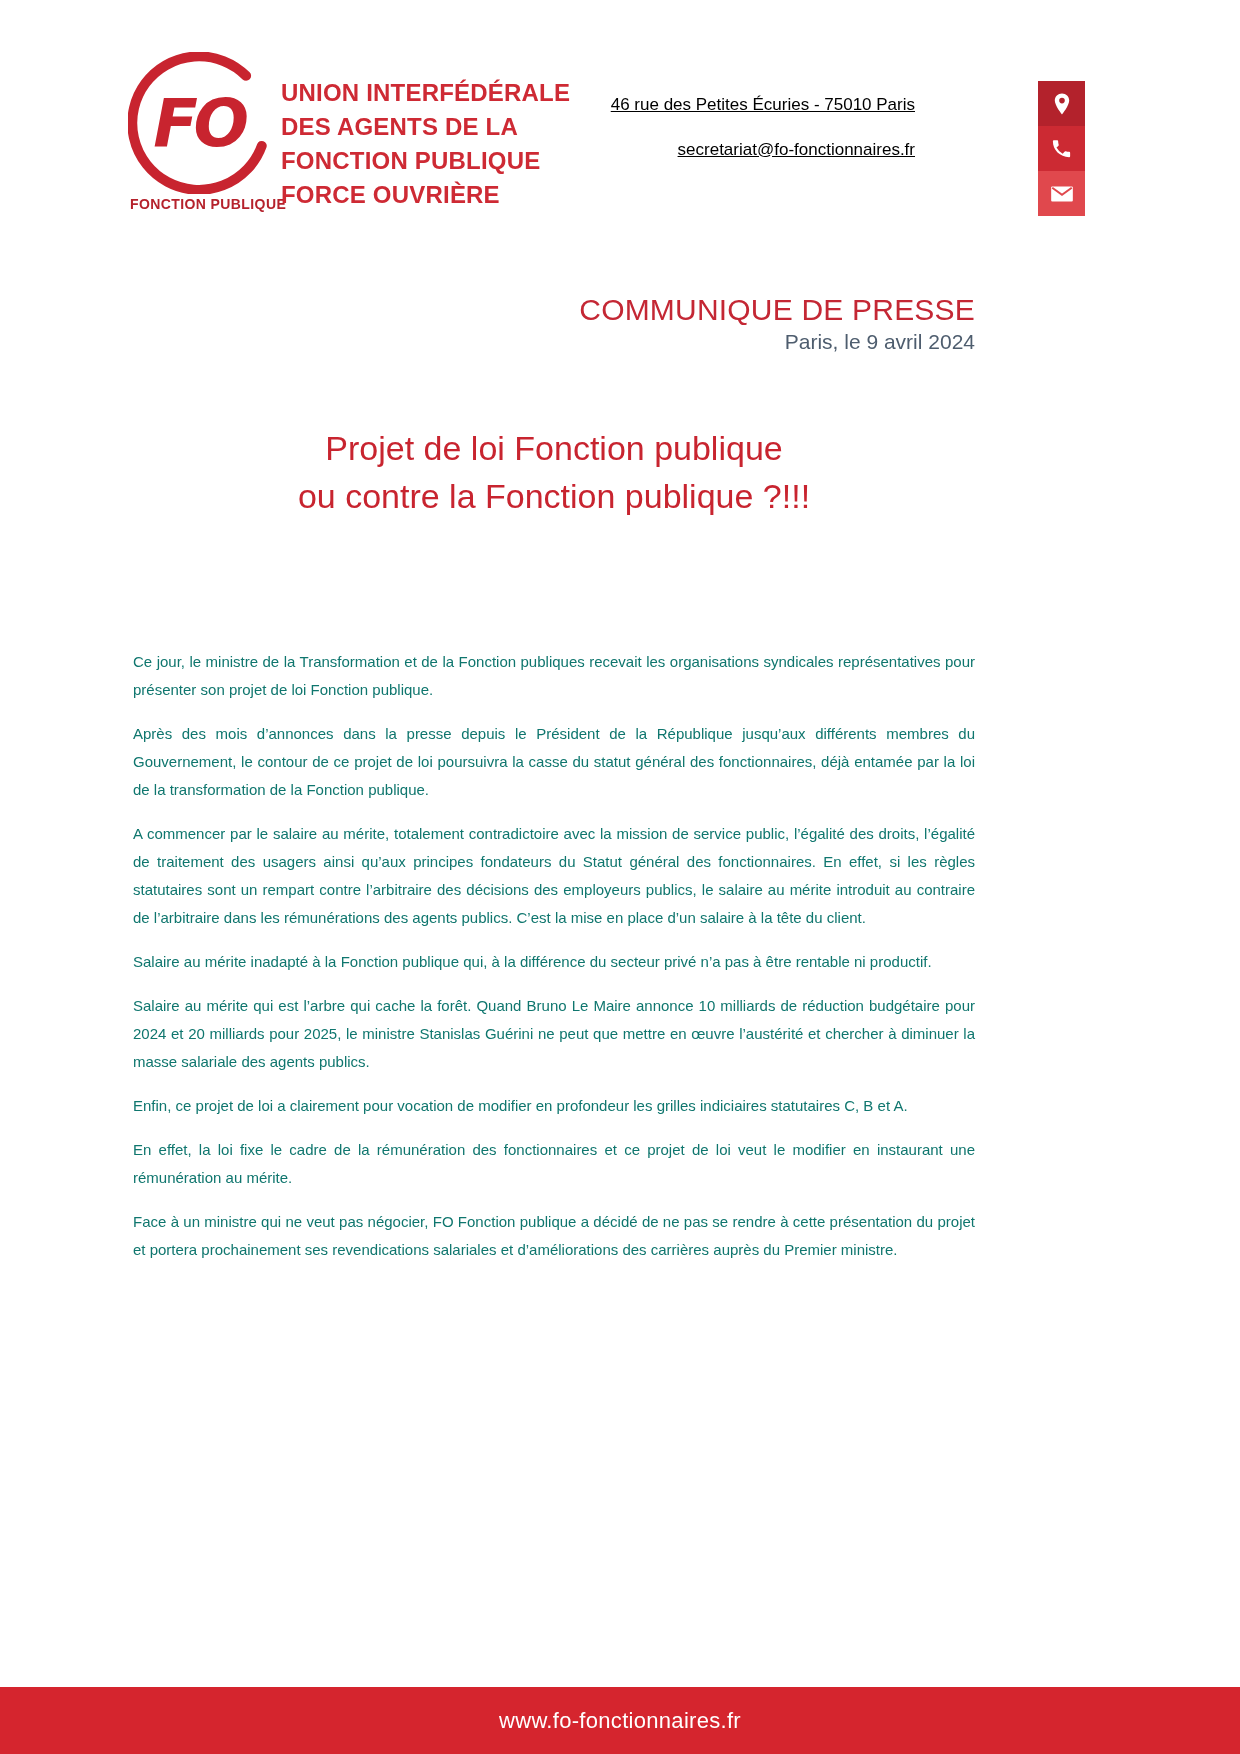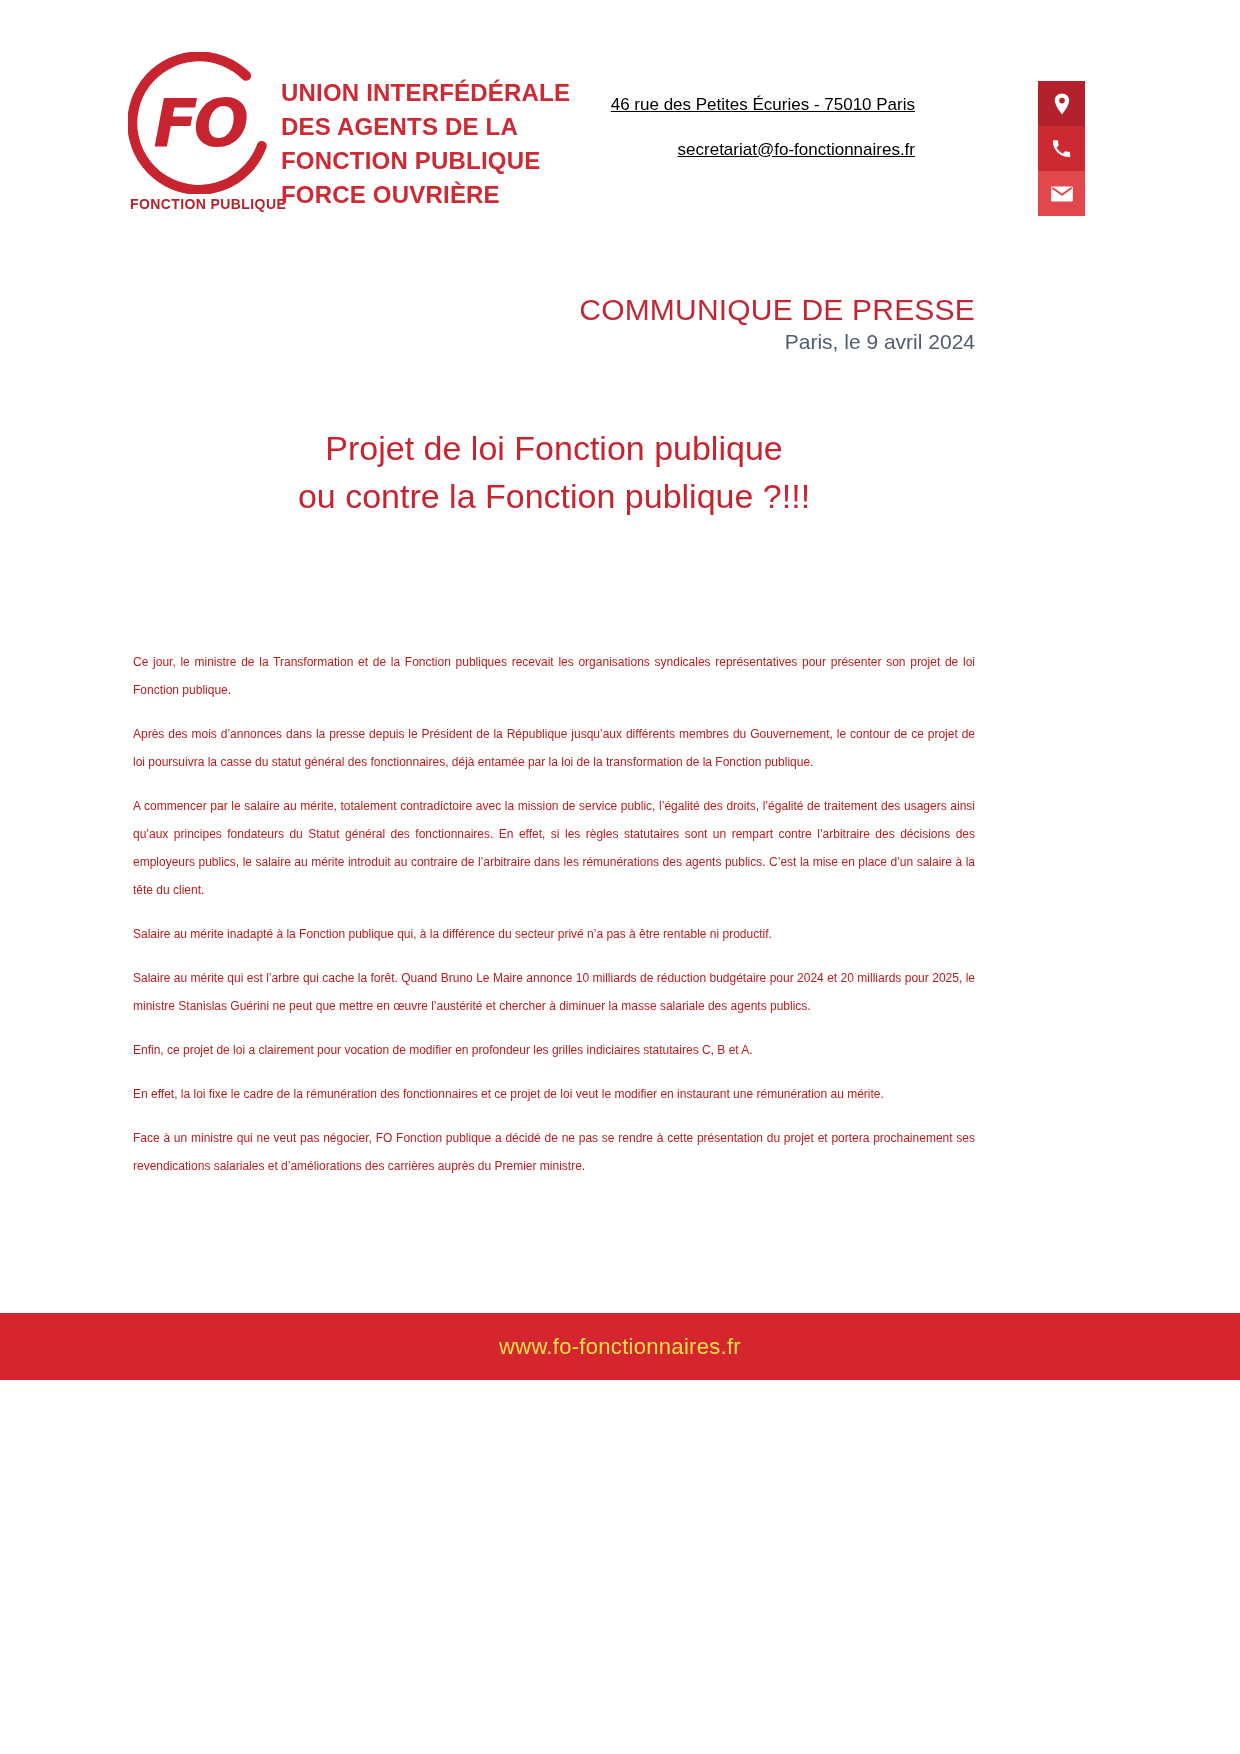--- a/index.html
+++ b/index.html
@@ -2,21 +2,21 @@
 <html><head>
 <meta charset="utf-8">
 <style>
   * { margin: 0; padding: 0; box-sizing: border-box; }
   html, body { background: #ffffff; }
   body { font-family: "Liberation Sans", sans-serif; }
 
   .page {
     position: relative;
     width: 1240px;
-    height: 1380px;
+    height: 1754px;
     background: #ffffff;
     overflow: hidden;
   }
 
   
   .logo-wrap { position: absolute; left: 128px; top: 52px; width: 150px; }
   .logo-svg { display: block; }
   .logo-caption {
     position: absolute; left: 2px; top: 144px;
     font-size: 14px; font-weight: bold; color: #B5222C;
@@ -57,32 +57,32 @@
   
   .doc-title {
     position: absolute; left: 133px; top: 424px; width: 842px;
     text-align: center; color: #C8242F;
     font-size: 34px; line-height: 48px; font-weight: 500;
   }
 
   
   .body-text {
     position: absolute; left: 133px; top: 648px; width: 842px;
-    color: #b91c1c; font-size: 12px; line-height: 28px;
+    color: #0f766e; font-size: 15px; line-height: 28px;
     text-align: justify;
   }
   .body-text p { margin-bottom: 16px; }
 
   
   .footer {
     position: absolute; left: 0; bottom: 0; width: 1240px; height: 67px;
     background: #D5252E;
     display: flex; align-items: center; justify-content: center;
   }
-  .footer-url { color: #fde047; font-size: 22px; letter-spacing: 0.3px; text-align: center; }
+  .footer-url { color: #ffffff; font-size: 22px; letter-spacing: 0.3px; text-align: center; }
 </style>
 </head>
 <body>
 
 <div class="page">
 
   <header>
 
     <div class="logo-wrap">
       <svg class="logo-svg" width="142" height="142" viewBox="0 0 100 100" aria-hidden="true">

